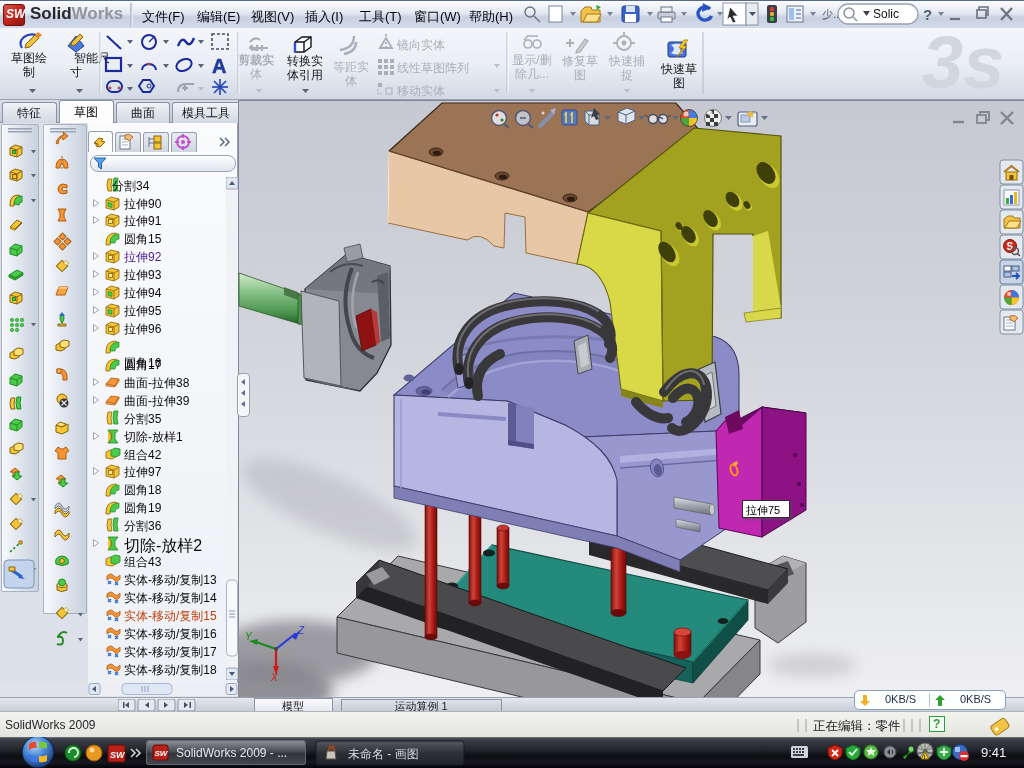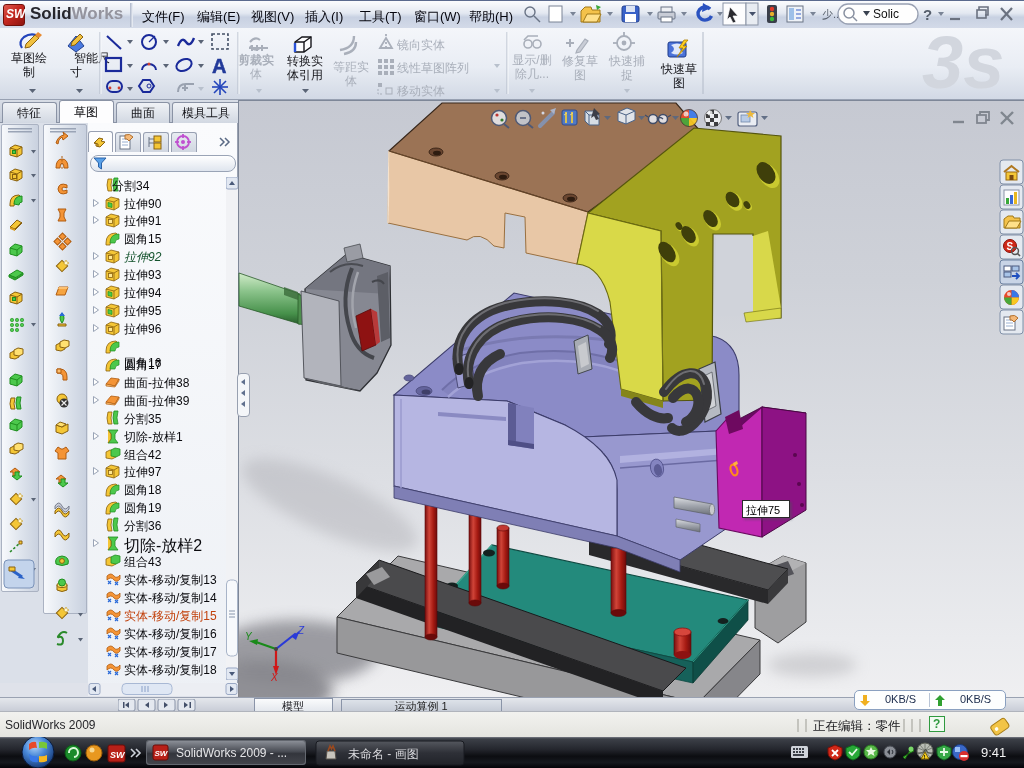--- a/index.html
+++ b/index.html
@@ -896,21 +896,21 @@
 <svg class="abs" style="left:17px;top:107px" width="16" height="16" viewBox="0 0 16 16">
           <use href="#t-fil"></use>
         </svg>
 <div class="tx" style="left:36px;top:108px;font-size:12px;color:#0a0a0e;">圆角15</div>
 <svg class="abs" style="left:4px;top:128px" width="8" height="10" viewBox="0 0 8 10">
           <path d="M1.5 1.5 L6.5 5 L1.5 8.5 Z" fill="#fff" stroke="#9aa4b6"></path>
         </svg>
 <svg class="abs" style="left:17px;top:125px" width="16" height="16" viewBox="0 0 16 16">
           <use href="#t-ext2"></use>
         </svg>
-<div class="tx" style="left:36px;top:126px;font-size:12px;color:#14532d;font-style:italic;">拉伸92</div>
+<div class="tx" style="left:36px;top:126px;font-size:12px;color:#4c1d95;">拉伸92</div>
 <svg class="abs" style="left:4px;top:146px" width="8" height="10" viewBox="0 0 8 10">
           <path d="M1.5 1.5 L6.5 5 L1.5 8.5 Z" fill="#fff" stroke="#9aa4b6"></path>
         </svg>
 <svg class="abs" style="left:17px;top:143px" width="16" height="16" viewBox="0 0 16 16">
           <use href="#t-ext2"></use>
         </svg>
 <div class="tx" style="left:36px;top:144px;font-size:12px;color:#0a0a0e;">拉伸93</div>
 <svg class="abs" style="left:4px;top:164px" width="8" height="10" viewBox="0 0 8 10">
           <path d="M1.5 1.5 L6.5 5 L1.5 8.5 Z" fill="#fff" stroke="#9aa4b6"></path>
         </svg>

